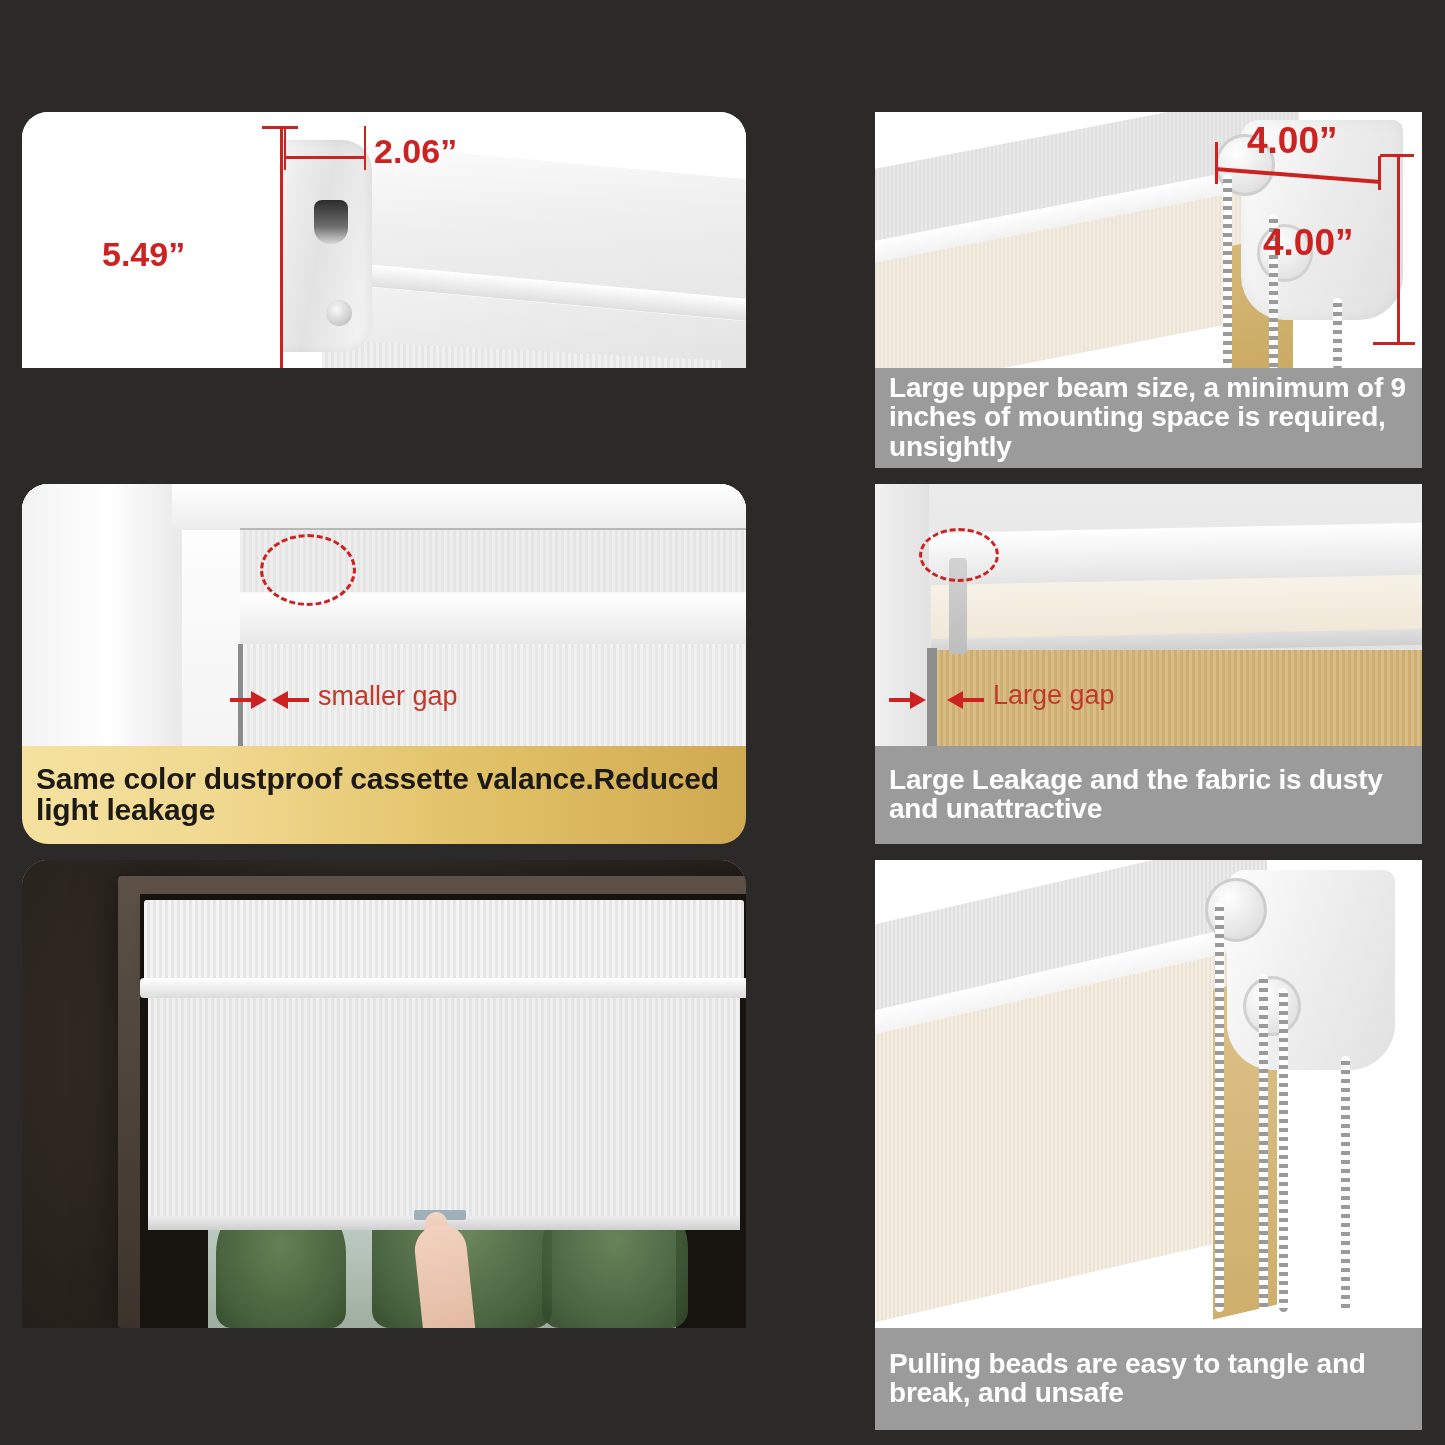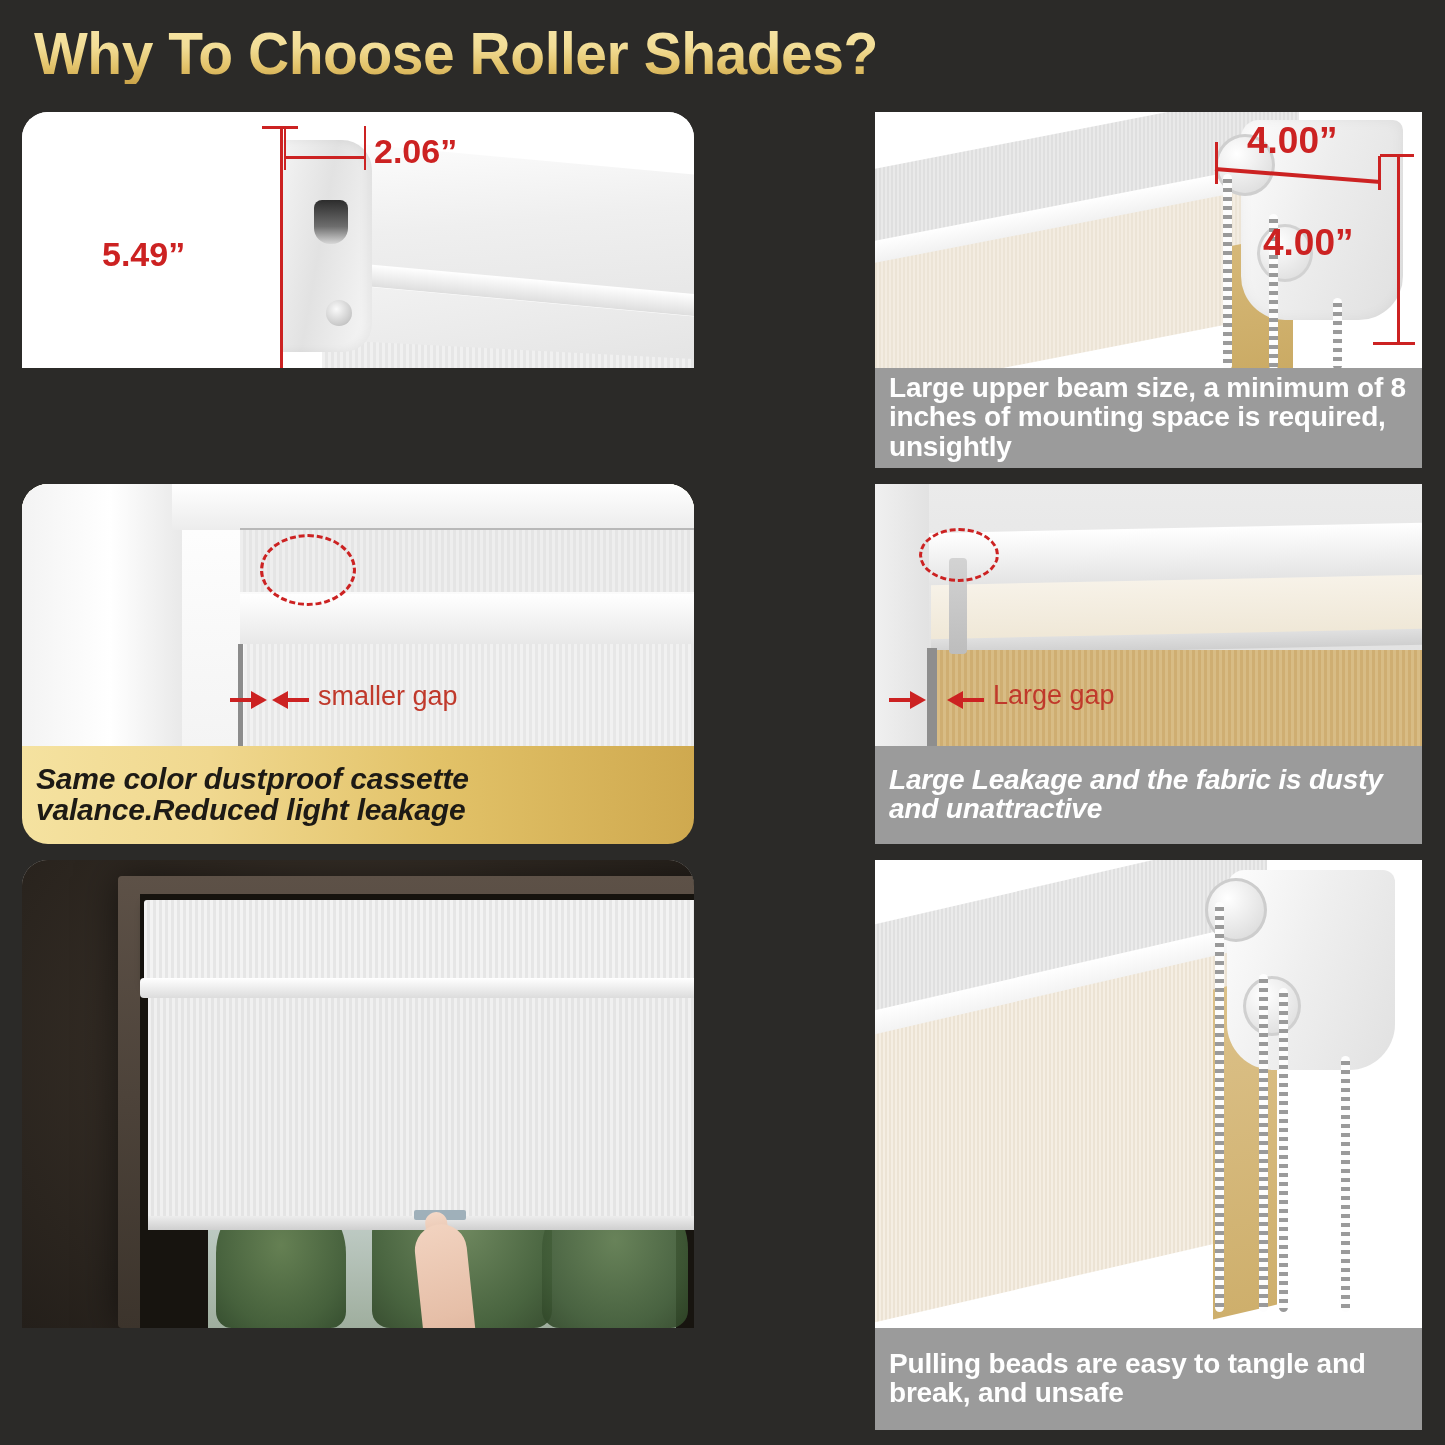--- a/index.html
+++ b/index.html
@@ -49,21 +49,21 @@
     position: absolute;
     left: 22px;
     top: 112px;
     width: 1400px;
     height: 1318px;
   }
 
   .panel { position: absolute; overflow: hidden; }
 
   
-  .panel.good { left: 0; width: 672px; border-radius: 26px; }
+  .panel.good { left: 0; width: 724px; border-radius: 26px; }
   
   .panel.bad  { left: 853px; width: 547px; border-radius: 0; }
 
   .row1 { top: 0;    height: 356px; }
   .row2 { top: 372px; height: 360px; }
   .row3 { top: 748px; height: 570px; }
 
   .panel-media {
     position: absolute;
     left: 0; right: 0; top: 0;
@@ -85,21 +85,21 @@
     letter-spacing: -0.2px;
   }
   .good .caption {
     background: linear-gradient(90deg, #f5e2a0 0%, #f0d88f 28%, #e2c268 62%, #cfa94f 100%);
   }
   .good .caption-text { color: #1d1a15; font-size: 30px; }
   .bad .caption { background: #9b9b9b; }
   .bad .caption-text { color: #ffffff; font-size: 28px; }
 
   .row1 .caption { height: 100px; }
-  .row2 .caption { height: 98px; font-style: italic; }
+  .row2 .caption { height: 98px; }
   .row3 .caption { height: 102px; }
   .row1 .panel-media { bottom: 100px; }
   .row2 .panel-media { bottom: 98px; }
   .row3 .panel-media { bottom: 102px; }
 
   
   .dim {
     position: absolute;
     color: #cc2222;
     font-weight: bold;
@@ -417,23 +417,20 @@
   }
   .arrow-r { border-left: 16px solid #cc2222; }
   .arrow-l { border-right: 16px solid #cc2222; }
   .arrow-stem { position: absolute; height: 4px; background: #cc2222; }
 </style>
 </head>
 <body>
 
 <div id="page">
 
-  <div class="title-bar">
-    <div class="title-text">Why To Choose Roller Shades?</div>
-  </div>
 
   <div class="grid">
 
     <div class="panel good row1">
       <div class="panel-media">
         <div class="p1">
           <div class="valance-top"></div>
           <div class="valance-lip"></div>
           <div class="valance-bottom"></div>
           <div class="fabric"></div>
@@ -473,21 +470,21 @@
           <div class="dimline" style="left:340px; top:55px; width:166px; height:4px; transform:rotate(4.5deg); transform-origin:left center;"></div>
           <div class="dim" style="left:372px; top:8px; font-size:37px;">4.00”</div>
 
           <div class="dimline" style="left:522px; top:42px; width:3px; height:190px;"></div>
           <div class="dimline" style="left:505px; top:42px; width:34px; height:3px;"></div>
           <div class="dimline" style="left:498px; top:230px; width:42px; height:3px;"></div>
           <div class="dim" style="left:388px; top:110px; font-size:37px;">4.00”</div>
         </div>
       </div>
       <div class="caption">
-        <div class="caption-text">Large upper beam size, a minimum of 8 inches of mounting space is required, unsightly</div>
+        <div class="caption-text">Large upper beam size, a minimum of 9 inches of mounting space is required, unsightly</div>
       </div>
     </div>
 
     <div class="panel good row2">
       <div class="panel-media">
         <div class="p3">
           <div class="frame-outer"></div>
           <div class="frame-left"></div>
           <div class="frame-top"></div>
           <div class="shade-a"></div>

